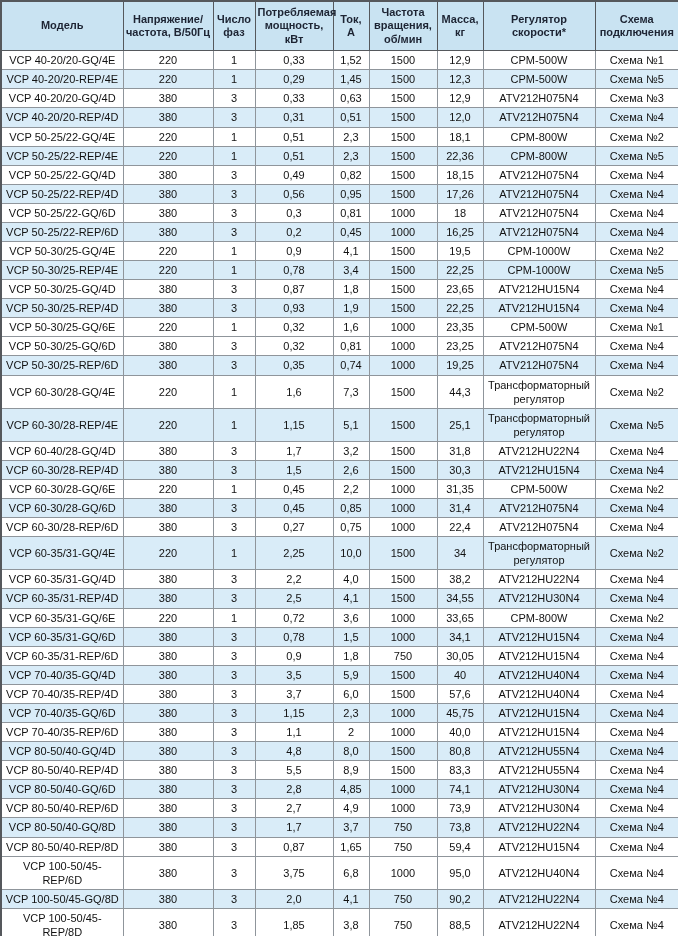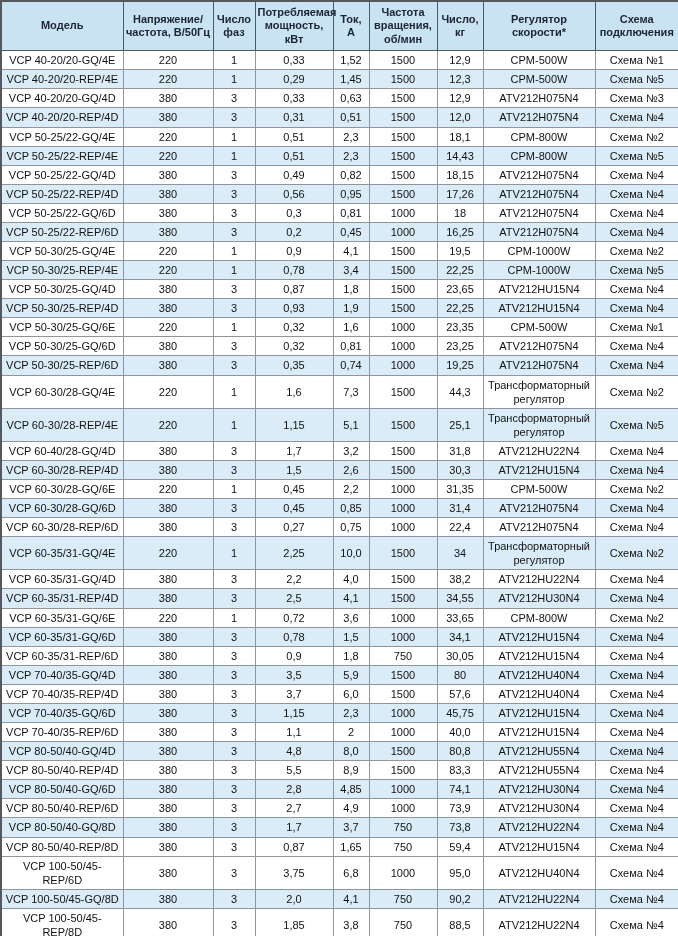--- a/index.html
+++ b/index.html
@@ -78,21 +78,21 @@
         <col class="c-scheme">
     </colgroup>
     <thead>
       <tr id="header-row">
           <th>Модель</th>
           <th>Напряжение/частота, В/50Гц</th>
           <th>Число фаз</th>
           <th>Потребляемая мощность, кВт</th>
           <th>Ток, А</th>
           <th>Частота вращения, об/мин</th>
-          <th>Число, кг</th>
+          <th>Масса, кг</th>
           <th>Регулятор скорости*</th>
           <th>Схема подключения</th>
         </tr>
     </thead>
     <tbody id="table-body">
         <tr>
           <td>VCP 40-20/20-GQ/4E</td>
           <td>220</td>
           <td>1</td>
           <td>0,33</td>
@@ -146,21 +146,21 @@
           <td>CPM-800W</td>
           <td>Схема №2</td>
         </tr>
         <tr class="shaded">
           <td>VCP 50-25/22-REP/4E</td>
           <td>220</td>
           <td>1</td>
           <td>0,51</td>
           <td>2,3</td>
           <td>1500</td>
-          <td>14,43</td>
+          <td>22,36</td>
           <td>CPM-800W</td>
           <td>Схема №5</td>
         </tr>
         <tr>
           <td>VCP 50-25/22-GQ/4D</td>
           <td>380</td>
           <td>3</td>
           <td>0,49</td>
           <td>0,82</td>
           <td>1500</td>
@@ -421,21 +421,21 @@
           <td>ATV212HU15N4</td>
           <td>Схема №4</td>
         </tr>
         <tr class="shaded">
           <td>VCP 70-40/35-GQ/4D</td>
           <td>380</td>
           <td>3</td>
           <td>3,5</td>
           <td>5,9</td>
           <td>1500</td>
-          <td>80</td>
+          <td>40</td>
           <td>ATV212HU40N4</td>
           <td>Схема №4</td>
         </tr>
         <tr>
           <td>VCP 70-40/35-REP/4D</td>
           <td>380</td>
           <td>3</td>
           <td>3,7</td>
           <td>6,0</td>
           <td>1500</td>

